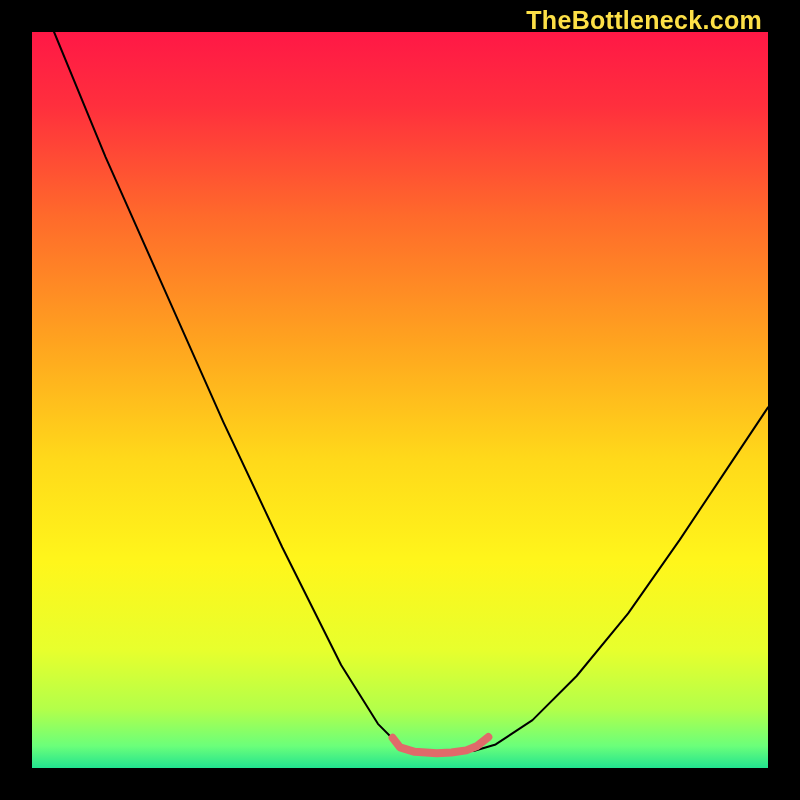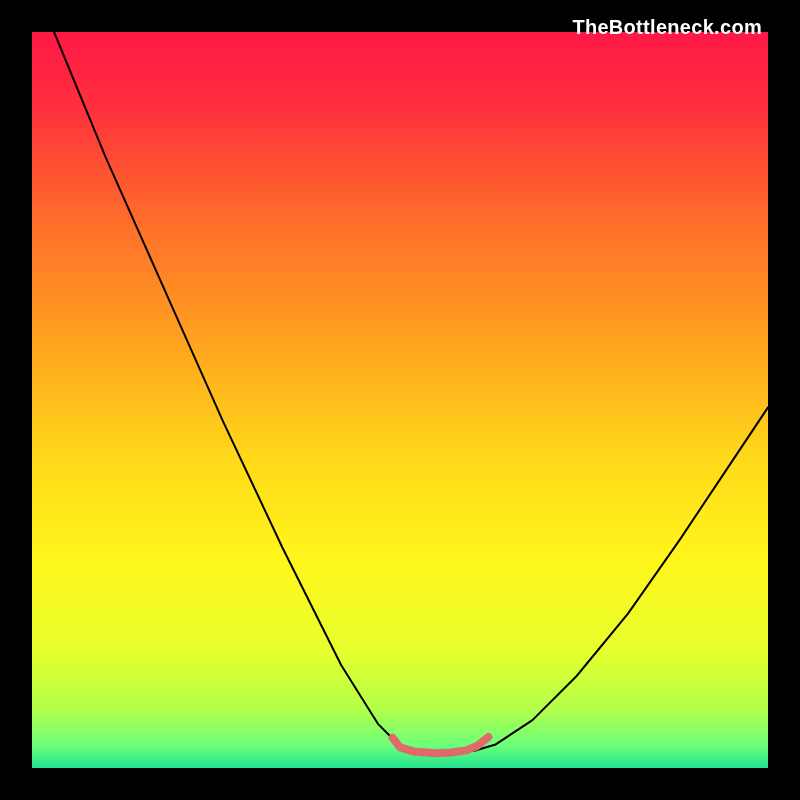--- a/index.html
+++ b/index.html
@@ -20,26 +20,26 @@
   }
   .plot-area {
     position: absolute;
     left: 0;
     top: 0;
     width: 736px;
     height: 736px;
   }
   .watermark {
     position: absolute;
-    top: 16px;
+    top: 6px;
     right: 38px;
     font-family: Arial, Helvetica, sans-serif;
-    font-size: 20px;
+    font-size: 25px;
     font-weight: 600;
-    color: #ffffff;
+    color: #fde047;
     letter-spacing: 0.3px;
     user-select: none;
   }
 </style>
 </head>
 <body>
 
 <div class="frame">
   <svg class="plot-area" viewBox="0 0 736 736" preserveAspectRatio="none">
     <defs>

